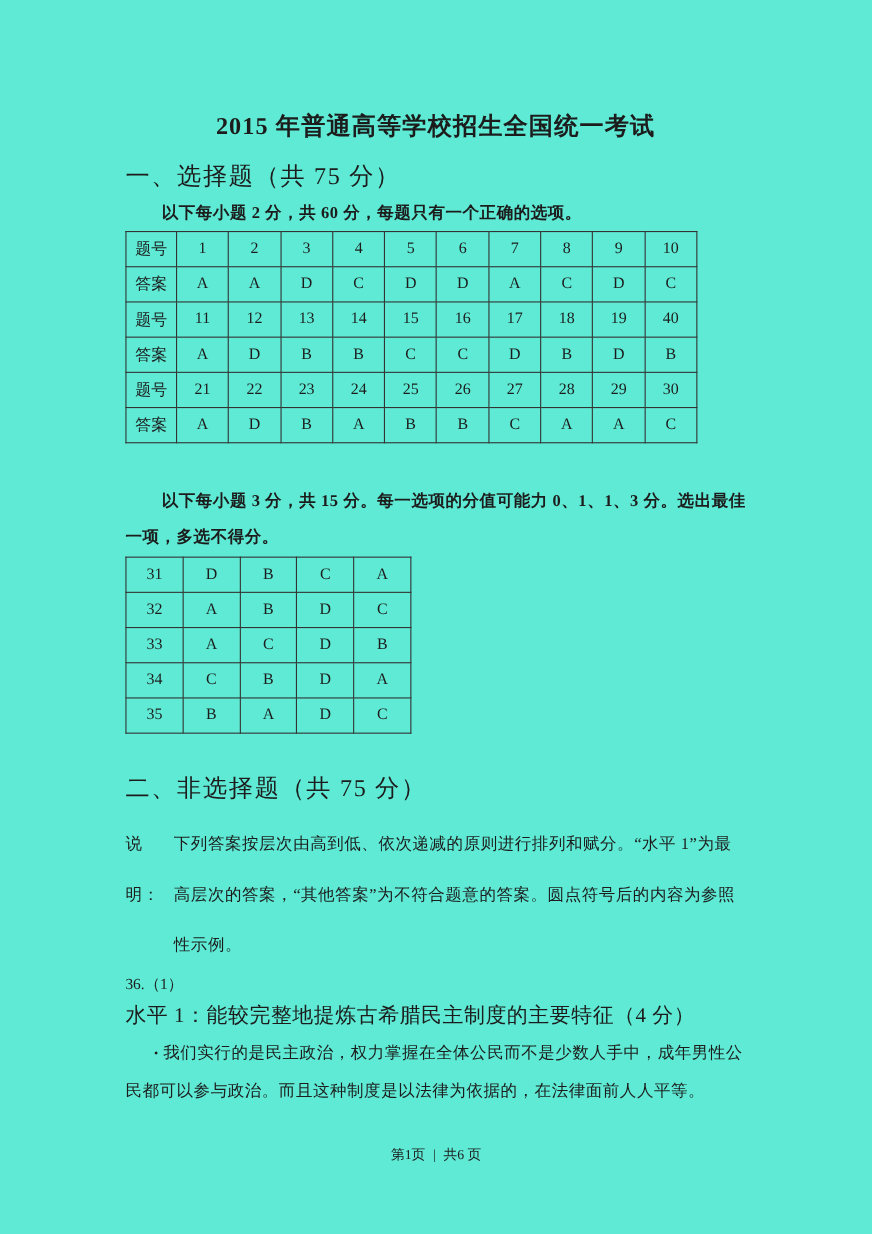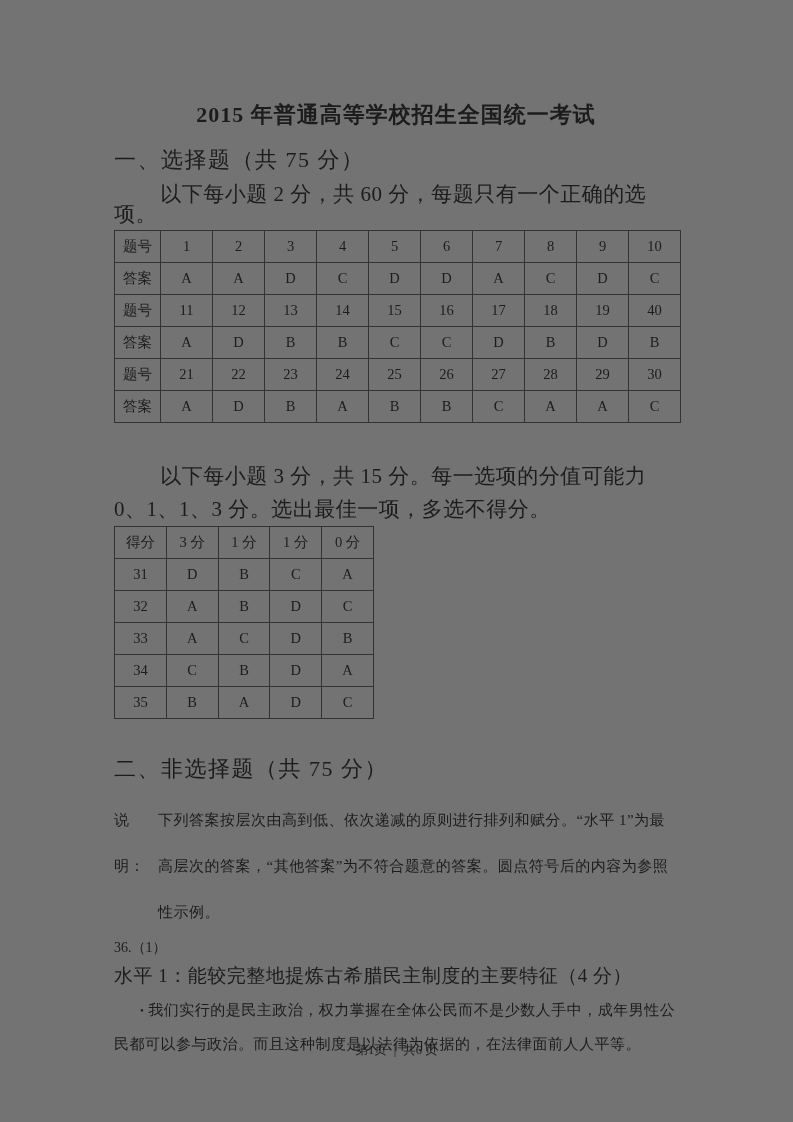--- a/index.html
+++ b/index.html
@@ -1,41 +1,41 @@
 <!DOCTYPE html>
 <html><head>
 <meta charset="utf-8">
 <style>
   html,body { margin:0; padding:0; background:#e8e8e8; }
   .page {
     position:relative;
     width:793px; height:1122px;
     margin:0 auto;
-    background:#737373;
+    background:#5eead4;
     font-family:"Liberation Serif","DejaVu Serif",serif;
     color:#1c1c1c;
     overflow:hidden;
   }
   .content { padding:100px 115px 0 114px; }
 
   .title { text-align:center; font-size:22px; font-weight:700; line-height:30px; letter-spacing:1px; }
   .title-l2 { margin-top:13px; }
 
   .h-sec { font-size:22px; line-height:22px; letter-spacing:1.5px; }
   .h-sec1 { margin-top:19px; }
   .h-sec2 { margin-top:39px; }
 
-  .para { font-size:21px; letter-spacing:0.5px; }
+  .para { font-size:15px; letter-spacing:0.5px;font-weight:bold; }
   .p-intro1 { margin-top:13px; line-height:20px; text-indent:2.2em; }
   .p-intro2 { margin-top:37px; line-height:33px; text-indent:2.2em; }
 
   table { border-collapse:collapse; table-layout:fixed; }
   td { border:1px solid #333; height:31px; text-align:center; vertical-align:middle;
        font-size:14.5px; padding:0; letter-spacing:0; }
-  .t1 { margin-top:6px; width:567px; }
+  .t1 { margin-top:6px; width:520px; }
   .t2 { margin-top:0; width:260px; }
 
   .note { margin-top:17px; display:flex; line-height:46px; font-size:15px; letter-spacing:0.5px; }
   .note-label { flex:0 0 44px; }
   .note-text { flex:1; }
 
   .q36 { margin-top:2px; font-size:14px; line-height:22px; }
   .level { margin-top:6px; font-size:19px; line-height:22px; letter-spacing:0.5px; }
   .bullet-para { margin-top:6px; font-size:15px; line-height:34px; letter-spacing:0.5px; text-indent:26px; }
   .bullet-glyph { font-size:11px; vertical-align:1px; margin-right:4px; }
@@ -156,27 +156,20 @@
     <table class="t2">
       <colgroup>
           <col>
           <col>
           <col>
           <col>
           <col>
         </colgroup>
       <tbody>
         <tr>
-          <td>得分</td>
-          <td>3 分</td>
-          <td>1 分</td>
-          <td>1 分</td>
-          <td>0 分</td>
-        </tr>
-        <tr>
           <td>31</td>
           <td>D</td>
           <td>B</td>
           <td>C</td>
           <td>A</td>
         </tr>
         <tr>
           <td>32</td>
           <td>A</td>
           <td>B</td>

